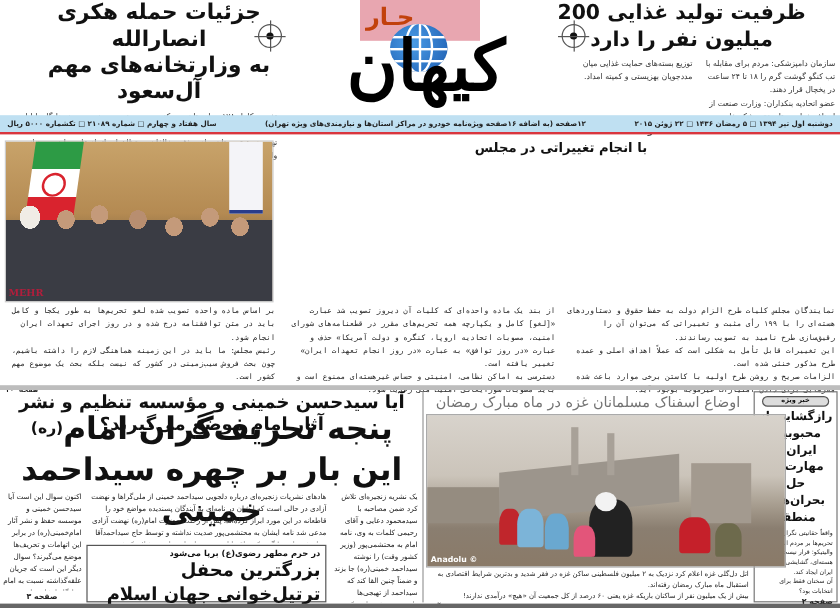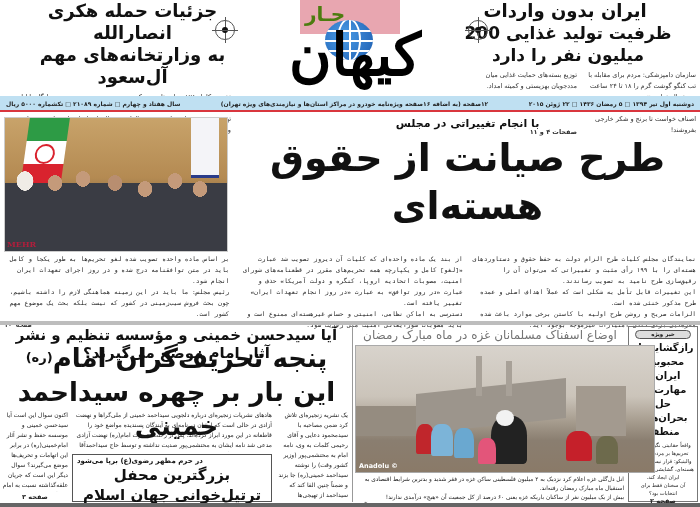--- a/index.html
+++ b/index.html
@@ -18,21 +18,21 @@
   .teaser-bullets .col { flex: 1; }
   .teaser-page { font-weight: bold; font-size: 6.5px; margin-top: 35px; }
 
   .crosshair { width: 20px; height: 20px; border-radius: 50%; border: 1px solid #555; position: absolute; }
   .crosshair::before { content:""; position:absolute; left:50%; top:-4px; bottom:-4px; border-left:1px solid #555; }
   .crosshair::after { content:""; position:absolute; top:50%; left:-4px; right:-4px; border-top:1px solid #555; }
   .crosshair .dot { position:absolute; left:6px; top:6px; width:6px; height:6px; border-radius:50%; background:#111; }
 
   .logo-wrap { position: relative; width: 100%; height: 100%; }
   .logo-pinkbar { position: absolute; left: 60px; top: 0; width: 100px; height: 34px; background: #e8a6b0; }
-  .logo-pinktext { position: absolute; left: 65px; top: 2px; color: #4d7c0f; font-weight: bold; font-size: 20px; direction: rtl; }
+  .logo-pinktext { position: absolute; left: 65px; top: 2px; color: #c2410c; font-weight: bold; font-size: 20px; direction: rtl; }
   .logo-globe { position: absolute; left: 85px; top: 20px; width: 48px; height: 40px; border-radius: 50%;
     background: radial-gradient(circle at 40% 40%, #4a9ce6 0%, #2a6fc0 70%, #1e5aa5 100%); overflow: hidden; }
   .logo-globe::before { content:""; position:absolute; left:0; right:0; top:50%; border-top:2px solid #fff; }
   .logo-globe::after { content:""; position:absolute; top:0; bottom:0; left:50%; border-left:2px solid #fff; }
   .logo-globe .ring { position:absolute; left:12px; top:-2px; width:24px; height:44px; border:2px solid #fff; border-radius:50%; }
   .logo-globe .lat1 { position:absolute; left:0; right:0; top:25%; border-top:2px solid #fff; }
   .logo-globe .lat2 { position:absolute; left:0; right:0; top:75%; border-top:2px solid #fff; }
   .logo-text { position: absolute; left: 10px; top: 20px; width: 210px; text-align: center; font-family: "DejaVu Serif", serif;
     font-size: 58px; font-weight: bold; line-height: 70px; color: #000; letter-spacing: -2px; }
 
@@ -71,48 +71,47 @@
 
   
   .kh-kicker { left: 4px; top: 326px; width: 345px; text-align: center; font-size: 15px; font-weight: bold; }
   .kh-headline { left: 4px; top: 341px; width: 345px; text-align: center; font-weight: 900; font-size: 26px; line-height: 34px; letter-spacing: -0.5px; }
   .kh-sup { font-size: 13px; vertical-align: top; }
   .kh-body-right { left: 278px; top: 410px; width: 70px; height: 92px; font-size: 6px; line-height: 10px; color: #222; }
   .kh-body-mid { left: 72px; top: 410px; width: 200px; height: 42px; font-size: 6px; line-height: 10px; color: #222; }
   .kh-body-left { left: 2px; top: 410px; width: 66px; height: 92px; font-size: 6px; line-height: 10px; color: #222; }
 
   .quran-box { left: 72px; top: 454px; width: 200px; height: 48px; border: 1px solid #555; padding: 2px 4px; }
-  .quran-kicker { text-align: left; font-size: 7px; font-weight: bold; }
-  .quran-title { text-align: center; font-weight: 900; font-size: 15px; line-height: 20px; }
+  .quran-kicker { text-align: right; font-size: 7px; font-weight: bold; }
+  .quran-title { font-weight: 900; font-size: 15px; line-height: 20px; }
   .quran-text { font-size: 5.8px; line-height: 8px; color: #222; }
 
   .vsep { left: 352px; top: 326px; width: 1px; height: 176px; background: #999; }
 
   
   .gaza-caption-title { left: 356px; top: 326px; width: 268px; text-align: center; font-size: 12px; line-height: 18px; color: #737373; }
   .gaza-photo { left: 355px; top: 345px; width: 300px; height: 128px; border: 1px solid #aaa; overflow: hidden;
     background: linear-gradient(180deg, #d8d3cc 0%, #cbc4ba 40%, #a69c8e 60%, #8a7e70 75%, #8a7a68 100%); }
   .ruin { position:absolute; background:#9c958c; }
   .kid { position:absolute; border-radius: 40% 40% 10% 10%; }
   .gaza-credit { position:absolute; left:3px; bottom:2px; font-size:6.5px; color:#fff; font-weight:bold; }
   .gaza-body { left: 356px; top: 475px; width: 268px; font-size: 5.8px; line-height: 9px; color: #222; }
 
   
   .side { left: 628px; top: 326px; width: 70px; height: 176px; border: 1px solid #777; padding: 2px 3px; text-align: center; }
   .side-badge { display: block; margin: 1px auto 2px; width: 56px; height: 9px; border-radius: 5px; border: 1px solid #555; background: #ddd; font-size: 5.5px; line-height: 7px; font-weight: bold; }
   .side-title { font-weight: bold; font-size: 10px; line-height: 14px; }
-  .side-bullets { text-align: center; font-size: 5.2px; line-height: 8px; color: #222; margin-top: 2px; }
+  .side-bullets { text-align: right; font-size: 5.2px; line-height: 8px; color: #222; margin-top: 2px; }
 
   .bottom-bar { left: 0; top: 503px; width: 700px; height: 4px; background: #666; }
 </style>
 </head>
 <body>
 
 <div class="abs mast-right">
-  <div class="teaser-title" style="padding-right:30px;">ایران بدون واردات</div>
   <div class="teaser-title" style="font-size:17px;padding-right:24px;">ظرفیت تولید غذایی 200 میلیون نفر را دارد</div>
   <div class="teaser-bullets">
     <div class="col">
       <div>سازمان دامپزشکی: مردم برای مقابله با تب کنگو گوشت گرم را ۱۸ تا ۲۴ ساعت در یخچال قرار دهند.</div>
       <div>عضو اتحادیه بنکداران: وزارت صنعت از اصناف خواست تا برنج و شکر خارجی بفروشند!</div>
     </div>
     <div class="col">
       <div>توزیع بسته‌های حمایت غذایی میان مددجویان بهزیستی و کمیته امداد.</div>
       <div class="teaser-page">صفحات ۴ و ۱۱</div>
     </div>
@@ -162,21 +161,20 @@
 <div class="abs datebar-line"></div>
 
 <div class="abs main-photo">
   <div class="flag-ir"></div>
   <div class="flag-blue"></div>
   <div class="people"></div>
   <div class="photo-watermark">MEHR</div>
 </div>
 <div class="abs main-kicker">با انجام تغییراتی در مجلس</div>
 <div class="abs main-headline">
-  <div>طرح صیانت از حقوق هسته‌ای</div>
 </div>
 
 <div class="abs main-body">
   <div class="col">
     <div>نمایندگان مجلس کلیات طرح الزام دولت به حفظ حقوق و دستاوردهای هسته‌ای را با ۱۹۹ رأی مثبت و تغییراتی که می‌توان آن را رقیق‌سازی طرح نامید به تصویب رساندند.</div>
     <div>این تغییرات قابل تأمل به شکلی است که عملاً اهداف اصلی و عمده طرح مذکور خنثی شده است.</div>
     <div>الزامات صریح و روشن طرح اولیه با کاستن برخی موارد باعث شده مفرهایی برای دادن امتیازات غیرموجه بوجود آید.</div>
   </div>
   <div class="col">
     <div>از بند یک ماده واحده‌ای که کلیات آن دیروز تصویب شد عبارت «[لغو] کامل و یکپارچه همه تحریم‌های مقرر در قطعنامه‌های شورای امنیت، مصوبات اتحادیه اروپا، کنگره و دولت آمریکا» حذف و عبارت «در روز توافق» به عبارت «در روز انجام تعهدات ایران» تغییر یافته است.</div>

